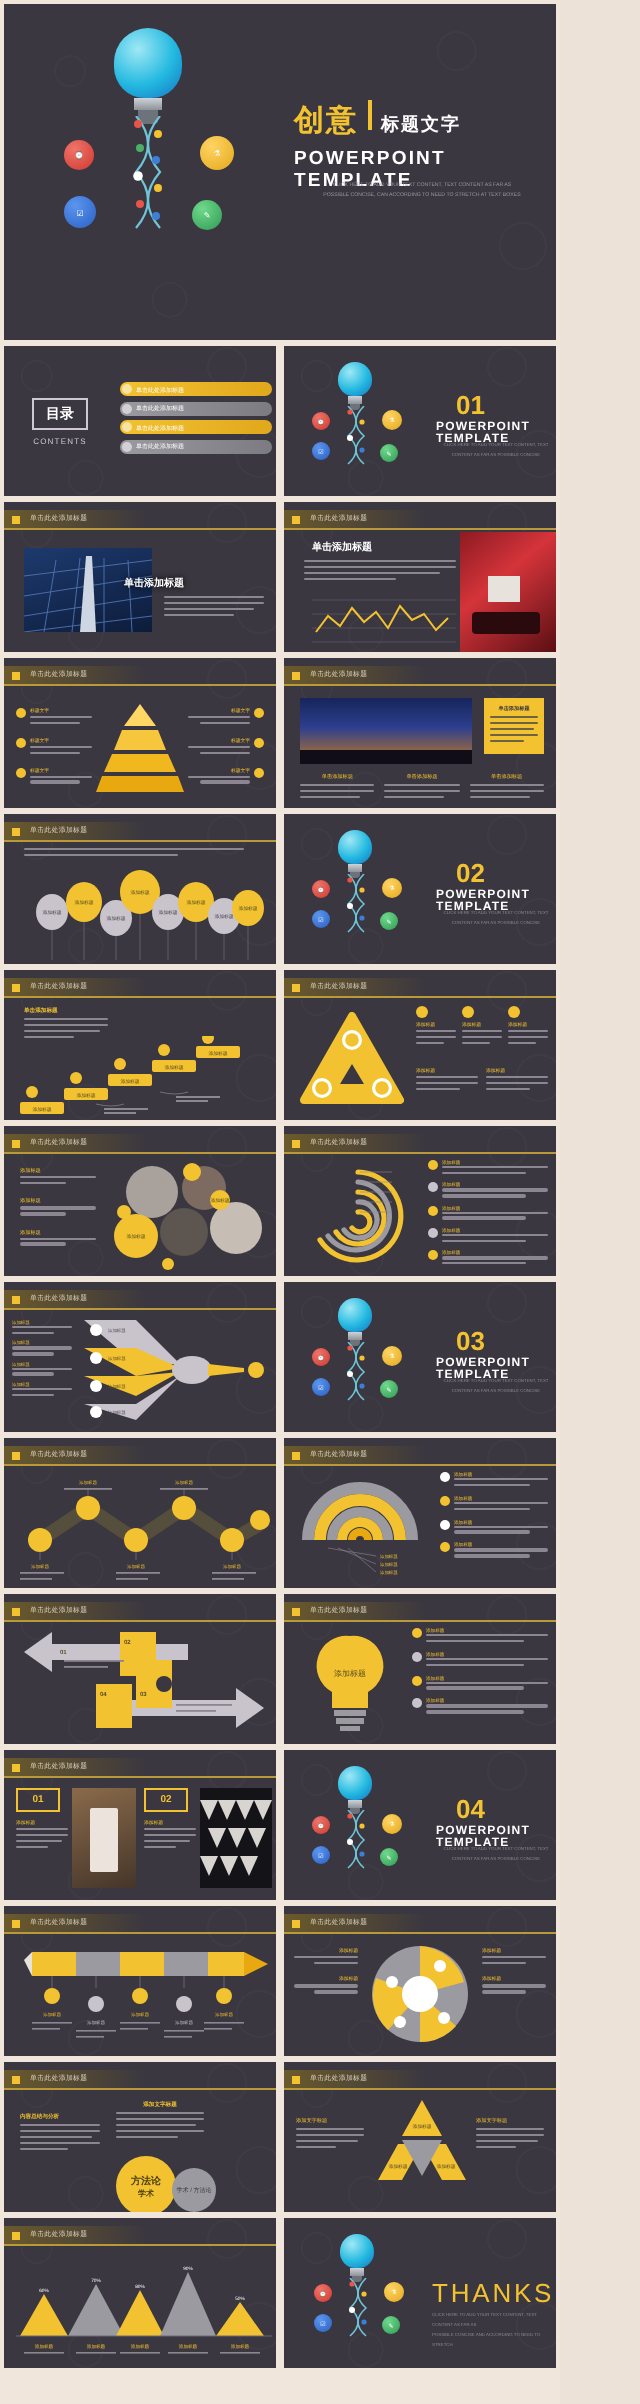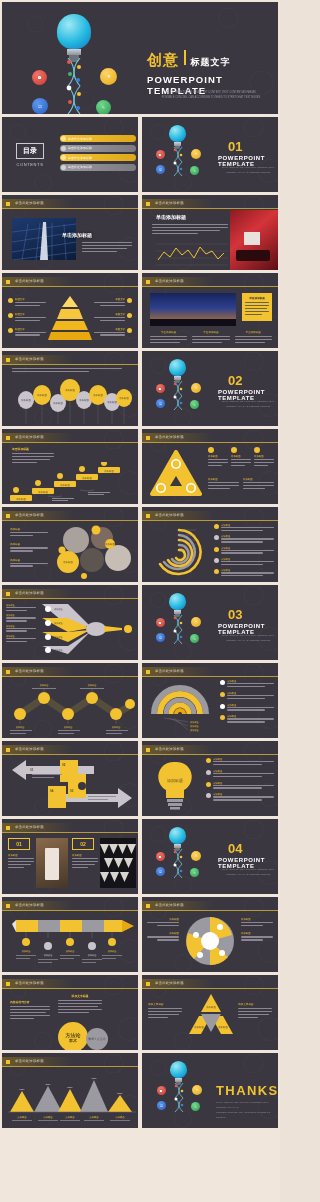--- a/index.html
+++ b/index.html
@@ -5,21 +5,21 @@
   * { box-sizing: border-box; margin:0; padding:0; }
   html,body { background:#ece2d8; }
   body {
     width:280px; height:1202px; position:relative;
     font-family:"Liberation Sans", sans-serif;
     overflow:hidden;
   }
   .sheet { width:280px; height:1202px; background:#f0e6dc; position:relative; padding:2px; }
   .grid { display:grid; grid-template-columns:1fr 1fr; gap:3px 4px; }
   .slide { position:relative; width:100%; height:75px; background:#3a3740; overflow:hidden; }
-  .slide.hero { grid-column:1 / span 2; height:112px; }
+  .slide.hero { grid-column:1 / span 2; height:168px; }
 
   
   .hex { position:absolute; inset:0; opacity:.16;
     background-image:
       radial-gradient(circle at 12% 20%, transparent 7px, #55505c 7px, #55505c 8px, transparent 8px),
       radial-gradient(circle at 82% 14%, transparent 9px, #55505c 9px, #55505c 10px, transparent 10px),
       radial-gradient(circle at 94% 72%, transparent 11px, #55505c 11px, #55505c 12px, transparent 12px),
       radial-gradient(circle at 30% 88%, transparent 8px, #55505c 8px, #55505c 9px, transparent 9px);
   }
 
@@ -54,21 +54,21 @@
   .divider-num { font-size:13px; color:#f2c230; font-weight:bold; }
   .divider-en { font-size:6px; color:#fff; font-weight:bold; letter-spacing:.6px; }
 
   .pill { height:7px; border-radius:4px; display:flex; align-items:center; padding-left:8px;
      font-size:3px; color:#fff; margin-bottom:2.5px; position:relative; }
   .pill .knob { position:absolute; left:1px; top:1px; width:5px; height:5px; border-radius:50%; background:rgba(255,255,255,.55); }
   .pill.y { background:linear-gradient(90deg,#f2c230,#e0a81c); }
   .pill.g { background:linear-gradient(90deg,#9b9aa0,#7c7b82); }
   .photo { background:#5a5560; overflow:hidden; position:relative; }
 
-  .thanks { font-size:13px; color:#f2c230; font-weight:bold; letter-spacing:1.4px; }
+  .thanks { font-size:13px; color:#f2c230; font-weight:normal; letter-spacing:1.4px; }
 </style>
 </head>
 <body>
 
 <div class="sheet">
 <div class="grid">
 
   <div class="slide hero">
     <div class="hex"></div>
 

